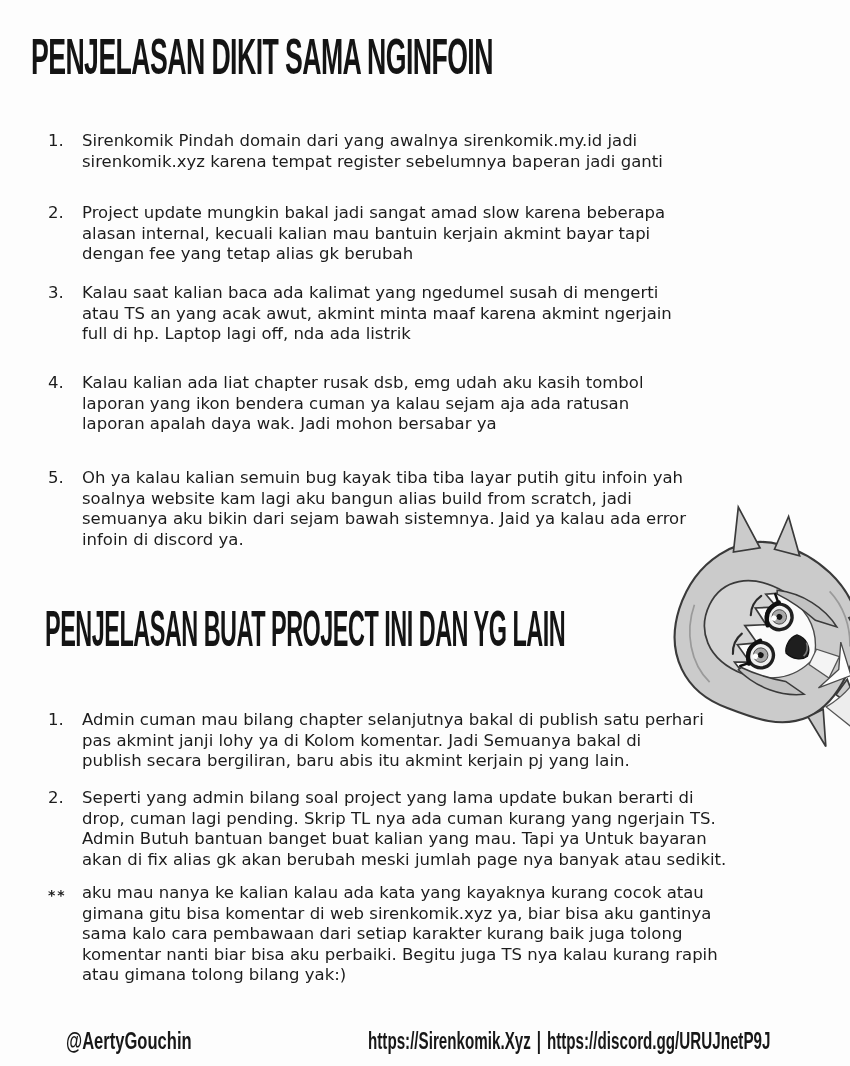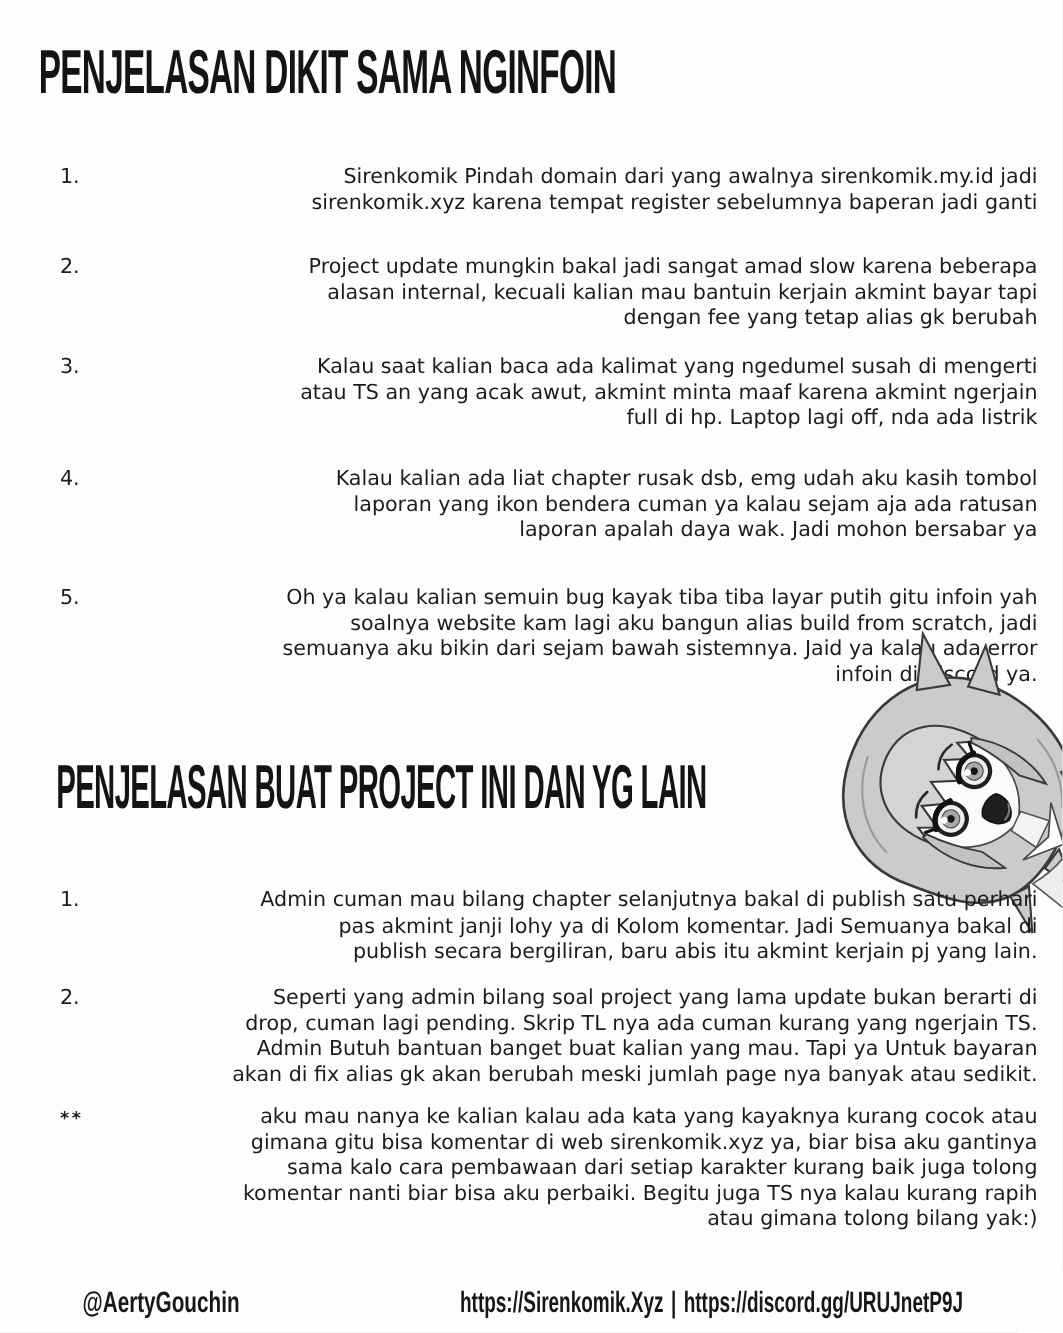--- a/index.html
+++ b/index.html
@@ -33,21 +33,20 @@
     font-size:16.5px;
     line-height:20.5px;
   }
   .marker.star { font-weight:bold; font-size:14px; letter-spacing:2px; top:2px; }
   .note-text {
     position:absolute; left:82px; top:0;
     width:748px;
     font-size:16.5px;
     line-height:20.5px;
     white-space:pre-line;
-    text-align:right;
   }
   .r-i1 { top:131px; } .r-i2 { top:203px; } .r-i3 { top:283px; }
   .r-i4 { top:373px; } .r-i5 { top:468px; }
   .r-j1 { top:710px; } .r-j2 { top:788px; } .r-star { top:883px; }
 
   .footer-handle, .footer-links {
     position:absolute; top:1028px;
     font-family:"Liberation Sans", sans-serif;
     font-weight:bold;
     font-size:23px;

